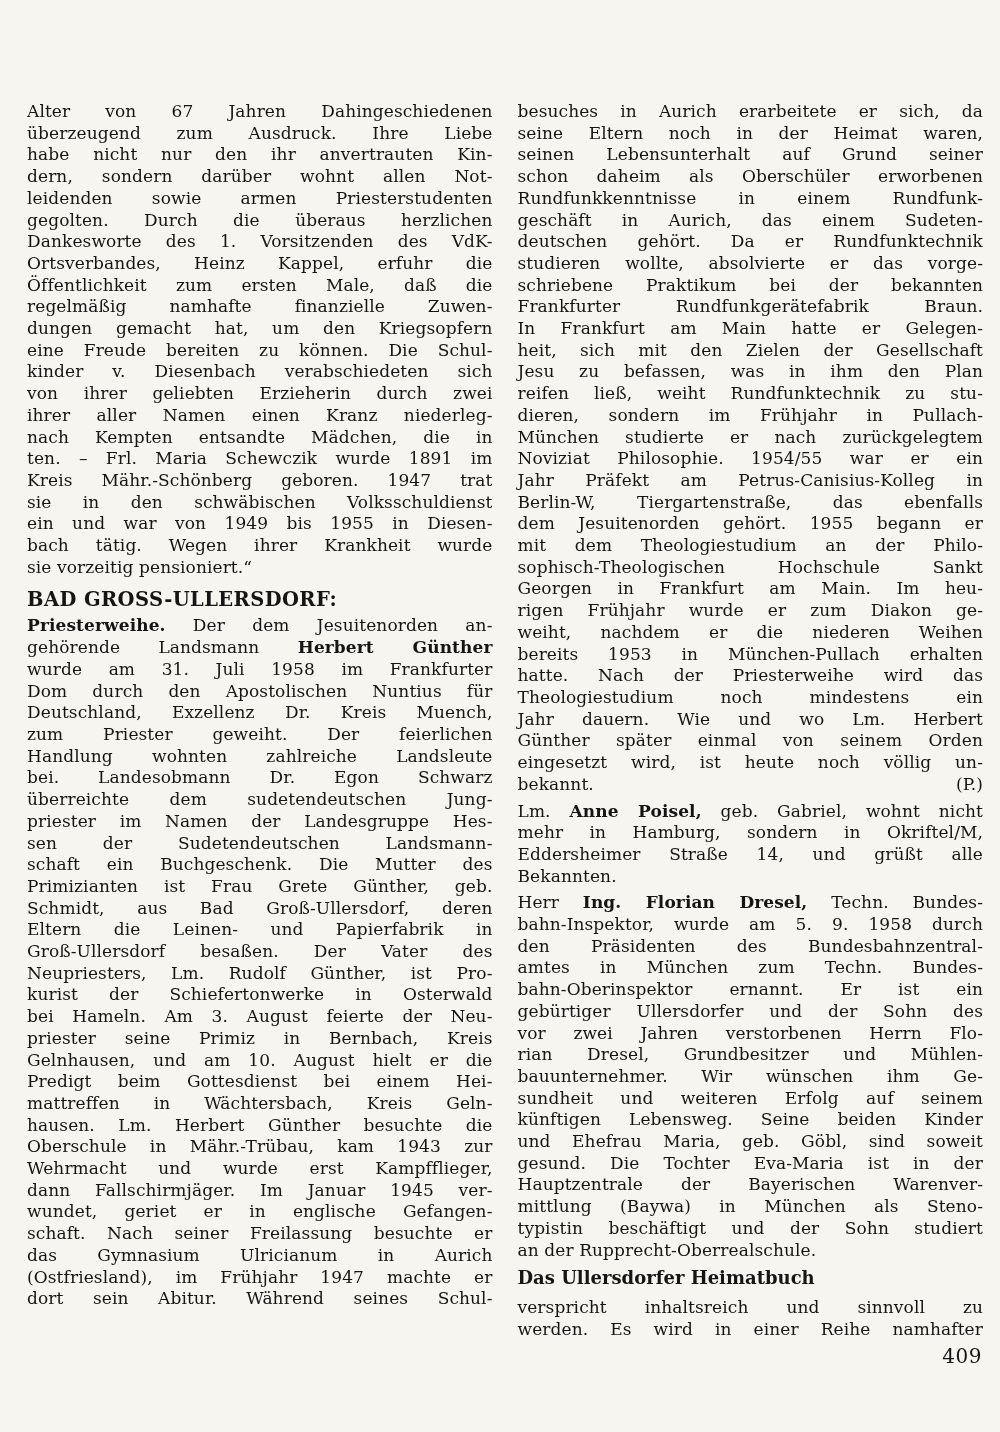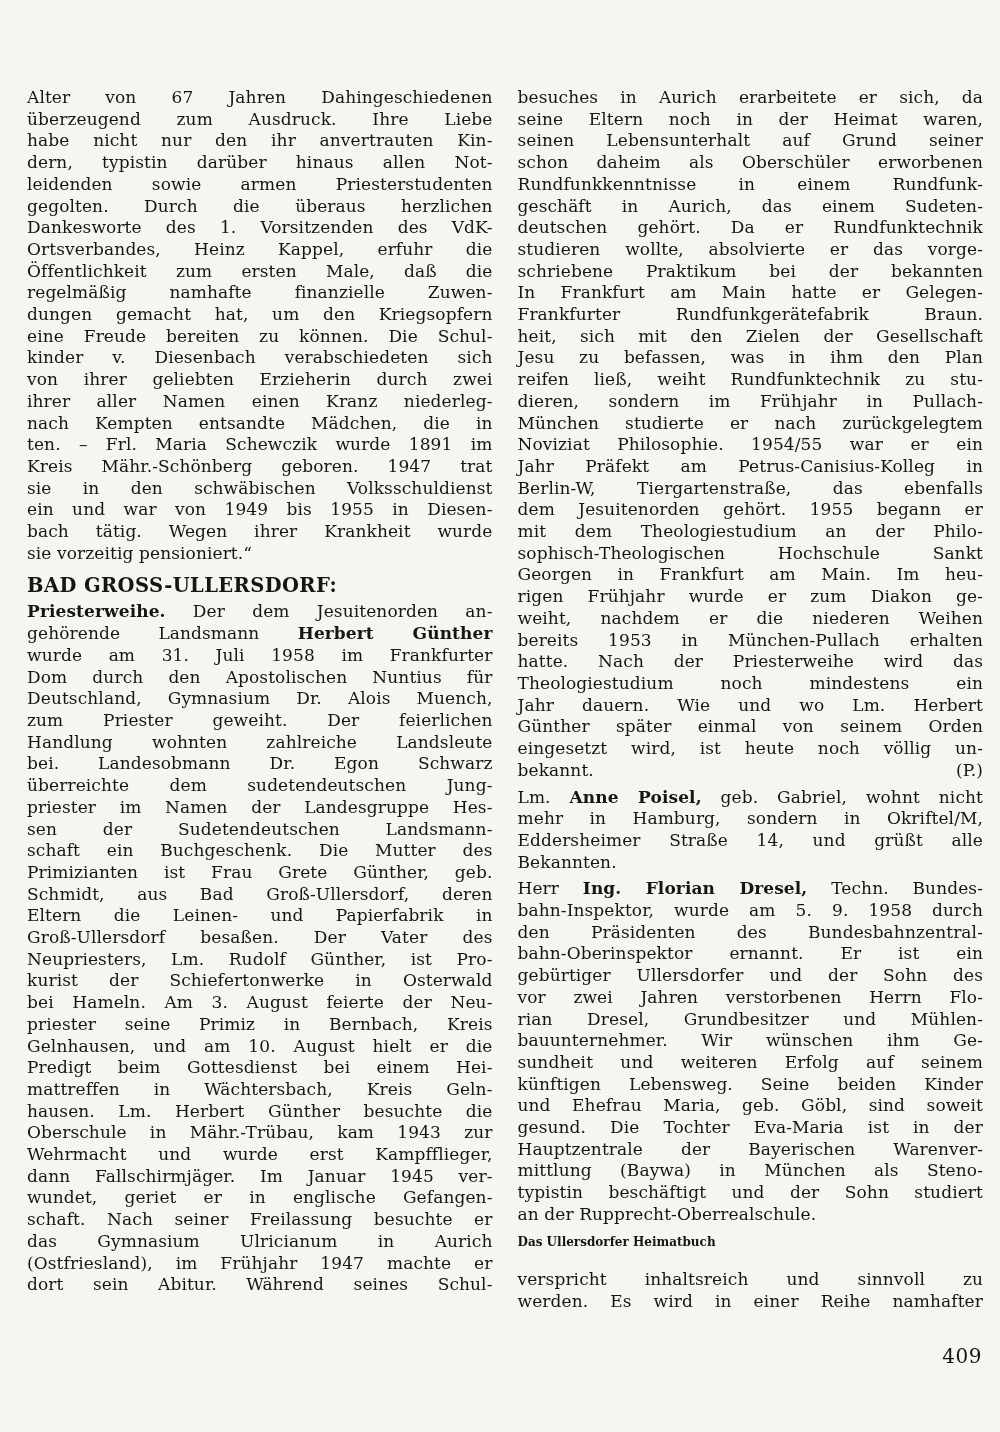--- a/index.html
+++ b/index.html
@@ -9,21 +9,21 @@
     overflow: hidden;
     font-family: "DejaVu Serif", "Liberation Serif", serif;
     color: var(--ink, #171513);
   }
   .page {
     position: relative;
     width: 1000px; height: 1432px;
   }
   .columns {
     position: absolute;
-    top: 87px; left: 27px; right: 17px;
+    top: 101px; left: 27px; right: 17px;
     display: flex;
     gap: 25px;
   }
   .column { flex: 1 1 0; min-width: 0; }
   .para { margin: 0 0 5px 0; }
   .line {
     font-size: 17px;
     line-height: 21.7px;
     text-align: justify;
     text-align-last: justify;
@@ -32,23 +32,23 @@
   }
   .line.last { text-align-last: left; }
   .heading { font-weight: bold; }
   .heading.main {
     font-size: 19.5px;
     line-height: 24px;
     margin: 10px 0 3px 0;
     letter-spacing: 0.4px;
   }
   .heading.sub {
-    font-size: 12px;
+    font-size: 18px;
     line-height: 21.7px;
-    margin: 6px 0 16px 0;
+    margin: 6px 0 8px 0;
   }
   b { font-weight: bold; margin-top: 24px; }
   .page-number {
     position: absolute;
     top: 1344px;
     right: 18px;
     font-size: 20px;
     line-height: 24px;
     letter-spacing: 0.5px;
   }
@@ -56,21 +56,21 @@
 </head>
 <body style="--paper: #f6f5f0; --ink: #171513;">
 
 <div class="page">
   <div class="columns">
     <div class="column">
         <div class="para">
           <div class="line">Alter von 67 Jahren Dahingeschiedenen</div>
           <div class="line">überzeugend zum Ausdruck. Ihre Liebe</div>
           <div class="line">habe nicht nur den ihr anvertrauten Kin-</div>
-          <div class="line">dern, typistin darüber hinaus allen Not-</div>
+          <div class="line">dern, sondern darüber wohnt allen Not-</div>
           <div class="line">leidenden sowie armen Priesterstudenten</div>
           <div class="line">gegolten. Durch die überaus herzlichen</div>
           <div class="line">Dankesworte des 1. Vorsitzenden des VdK-</div>
           <div class="line">Ortsverbandes, Heinz Kappel, erfuhr die</div>
           <div class="line">Öffentlichkeit zum ersten Male, daß die</div>
           <div class="line">regelmäßig namhafte finanzielle Zuwen-</div>
           <div class="line">dungen gemacht hat, um den Kriegsopfern</div>
           <div class="line">eine Freude bereiten zu können. Die Schul-</div>
           <div class="line">kinder v. Diesenbach verabschiedeten sich</div>
           <div class="line">von ihrer geliebten Erzieherin durch zwei</div>
@@ -82,21 +82,21 @@
           <div class="line">ein und war von 1949 bis 1955 in Diesen-</div>
           <div class="line">bach tätig. Wegen ihrer Krankheit wurde</div>
           <div class="line last">sie vorzeitig pensioniert.“</div>
         </div>
         <div class="heading main">BAD GROSS-ULLERSDORF:</div>
         <div class="para">
           <div class="line"><b>Priesterweihe.</b> Der dem Jesuitenorden an-</div>
           <div class="line">gehörende Landsmann <b>Herbert Günther</b></div>
           <div class="line">wurde am 31. Juli 1958 im Frankfurter</div>
           <div class="line">Dom durch den Apostolischen Nuntius für</div>
-          <div class="line">Deutschland, Gymnasium Dr. Alois Muench,</div>
+          <div class="line">Deutschland, Exzellenz Dr. Kreis Muench,</div>
           <div class="line">zum Priester geweiht. Der feierlichen</div>
           <div class="line">Handlung wohnten zahlreiche Landsleute</div>
           <div class="line">bei. Landesobmann Dr. Egon Schwarz</div>
           <div class="line">überreichte dem sudetendeutschen Jung-</div>
           <div class="line">priester im Namen der Landesgruppe Hes-</div>
           <div class="line">sen der Sudetendeutschen Landsmann-</div>
           <div class="line">schaft ein Buchgeschenk. Die Mutter des</div>
           <div class="line">Primizianten ist Frau Grete Günther, geb.</div>
           <div class="line">Schmidt, aus Bad Groß-Ullersdorf, deren</div>
           <div class="line">Eltern die Leinen- und Papierfabrik in</div>
@@ -123,22 +123,22 @@
         <div class="para">
           <div class="line">besuches in Aurich erarbeitete er sich, da</div>
           <div class="line">seine Eltern noch in der Heimat waren,</div>
           <div class="line">seinen Lebensunterhalt auf Grund seiner</div>
           <div class="line">schon daheim als Oberschüler erworbenen</div>
           <div class="line">Rundfunkkenntnisse in einem Rundfunk-</div>
           <div class="line">geschäft in Aurich, das einem Sudeten-</div>
           <div class="line">deutschen gehört. Da er Rundfunktechnik</div>
           <div class="line">studieren wollte, absolvierte er das vorge-</div>
           <div class="line">schriebene Praktikum bei der bekannten</div>
+          <div class="line">Frankfurter Rundfunkgerätefabrik Braun.</div>
           <div class="line">In Frankfurt am Main hatte er Gelegen-</div>
-          <div class="line">Frankfurter Rundfunkgerätefabrik Braun.</div>
           <div class="line">heit, sich mit den Zielen der Gesellschaft</div>
           <div class="line">Jesu zu befassen, was in ihm den Plan</div>
           <div class="line">reifen ließ, weiht Rundfunktechnik zu stu-</div>
           <div class="line">dieren, sondern im Frühjahr in Pullach-</div>
           <div class="line">München studierte er nach zurückgelegtem</div>
           <div class="line">Noviziat Philosophie. 1954/55 war er ein</div>
           <div class="line">Jahr Präfekt am Petrus-Canisius-Kolleg in</div>
           <div class="line">Berlin-W, Tiergartenstraße, das ebenfalls</div>
           <div class="line">dem Jesuitenorden gehört. 1955 begann er</div>
           <div class="line">mit dem Theologiestudium an der Philo-</div>
@@ -157,20 +157,21 @@
         <div class="para">
           <div class="line">Lm. <b>Anne Poisel,</b> geb. Gabriel, wohnt nicht</div>
           <div class="line">mehr in Hamburg, sondern in Okriftel/M,</div>
           <div class="line">Eddersheimer Straße 14, und grüßt alle</div>
           <div class="line last">Bekannten.</div>
         </div>
         <div class="para">
           <div class="line">Herr <b>Ing. Florian Dresel,</b> Techn. Bundes-</div>
           <div class="line">bahn-Inspektor, wurde am 5. 9. 1958 durch</div>
           <div class="line">den Präsidenten des Bundesbahnzentral-</div>
+          <div class="line">amtes in München zum Techn. Bundes-</div>
           <div class="line">bahn-Oberinspektor ernannt. Er ist ein</div>
           <div class="line">gebürtiger Ullersdorfer und der Sohn des</div>
           <div class="line">vor zwei Jahren verstorbenen Herrn Flo-</div>
           <div class="line">rian Dresel, Grundbesitzer und Mühlen-</div>
           <div class="line">bauunternehmer. Wir wünschen ihm Ge-</div>
           <div class="line">sundheit und weiteren Erfolg auf seinem</div>
           <div class="line">künftigen Lebensweg. Seine beiden Kinder</div>
           <div class="line">und Ehefrau Maria, geb. Göbl, sind soweit</div>
           <div class="line">gesund. Die Tochter Eva-Maria ist in der</div>
           <div class="line">Hauptzentrale der Bayerischen Warenver-</div>

